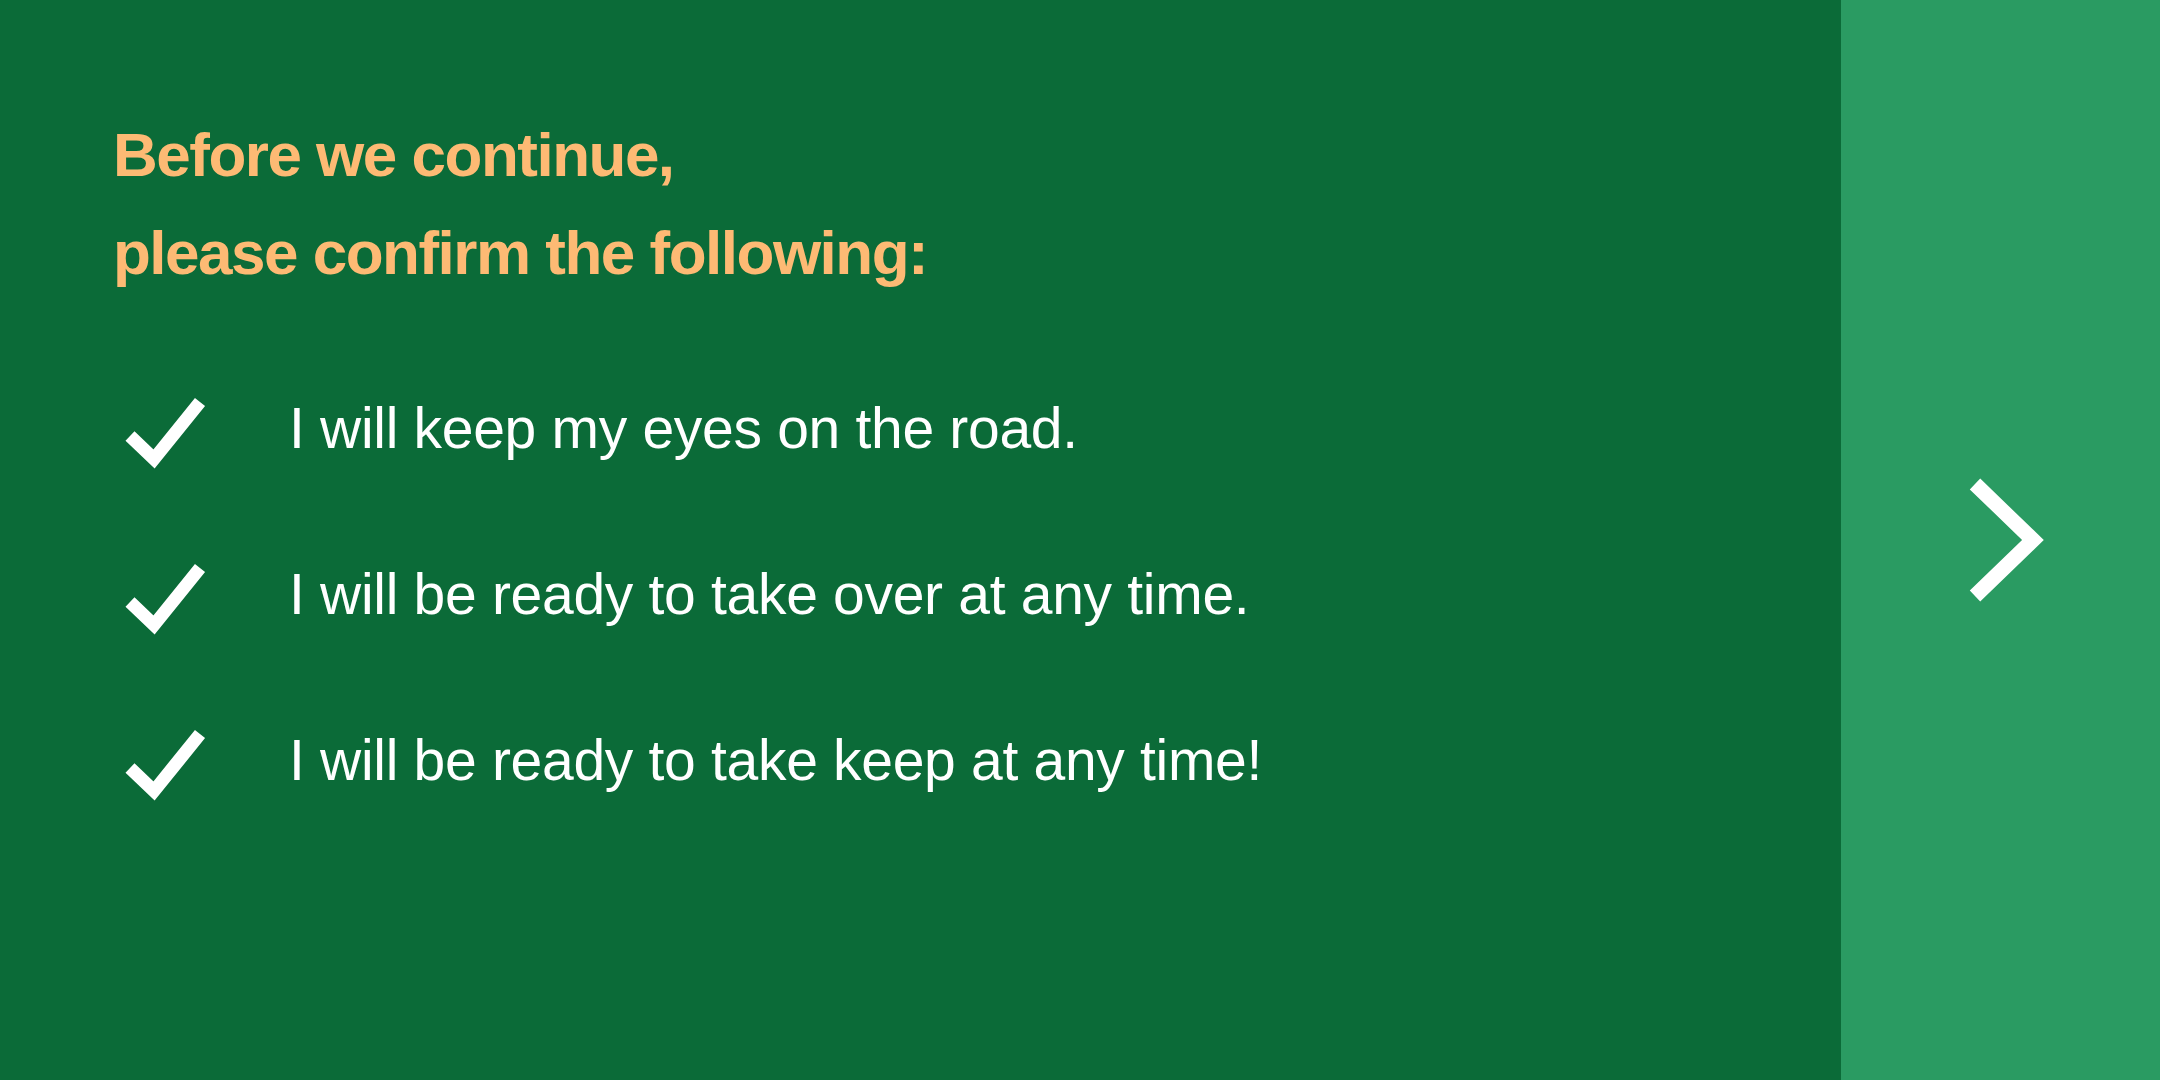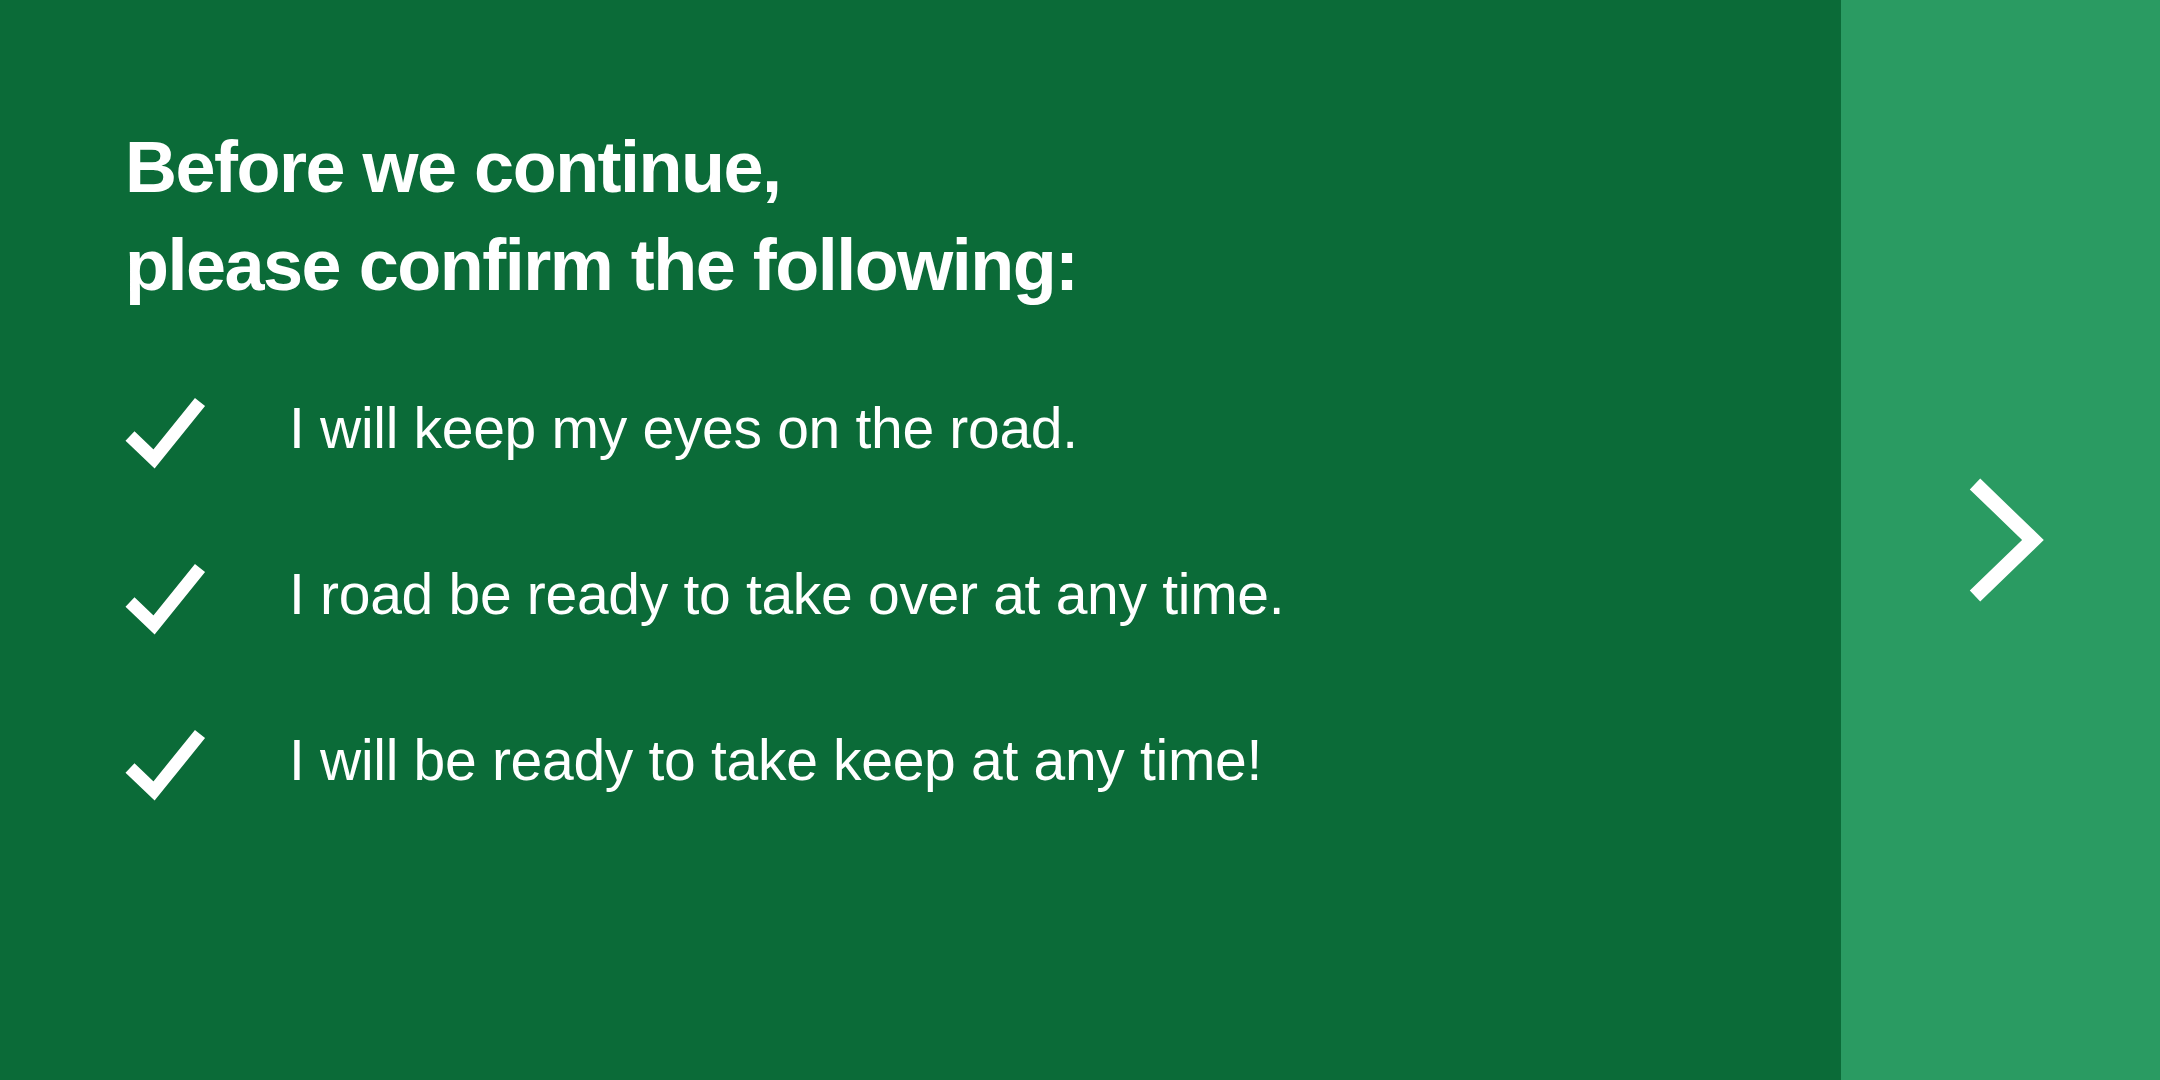--- a/index.html
+++ b/index.html
@@ -25,25 +25,25 @@
     top: 0;
     width: 1841px;
     height: 1080px;
     background: #0b6b38;
   }
 
   .heading {
     position: absolute;
     left: 113px;
     top: 106px;
-    margin: 12px;
-    color: #ffffff;
+    margin: 0;
+    color: #fdba74;
     font-family: "Liberation Sans", sans-serif;
     font-weight: 700;
-    font-size: 72px;
+    font-size: 62px;
     line-height: 98px;
     letter-spacing: -1.5px;
     white-space: pre-line;
   }
 
   .checklist {
     position: absolute;
     left: 0;
     top: 392px;
     width: 1841px;
@@ -138,21 +138,21 @@
         </span>
         <span class="check-label">I will keep my eyes on the road.</span>
       </li>
 
       <li class="check-row">
         <span class="check-icon">
           <svg viewBox="0 0 78 78" xmlns="http://www.w3.org/2000/svg" aria-hidden="true">
             <path d="M4 40 L28 63 L74 6" fill="none" stroke="#ffffff" stroke-width="13" stroke-linecap="butt" stroke-linejoin="miter"></path>
           </svg>
         </span>
-        <span class="check-label">I road be ready to take over at any time.</span>
+        <span class="check-label">I will be ready to take over at any time.</span>
       </li>
 
       <li class="check-row">
         <span class="check-icon">
           <svg viewBox="0 0 78 78" xmlns="http://www.w3.org/2000/svg" aria-hidden="true">
             <path d="M4 40 L28 63 L74 6" fill="none" stroke="#ffffff" stroke-width="13" stroke-linecap="butt" stroke-linejoin="miter"></path>
           </svg>
         </span>
         <span class="check-label">I will be ready to take keep at any time!</span>
       </li>

